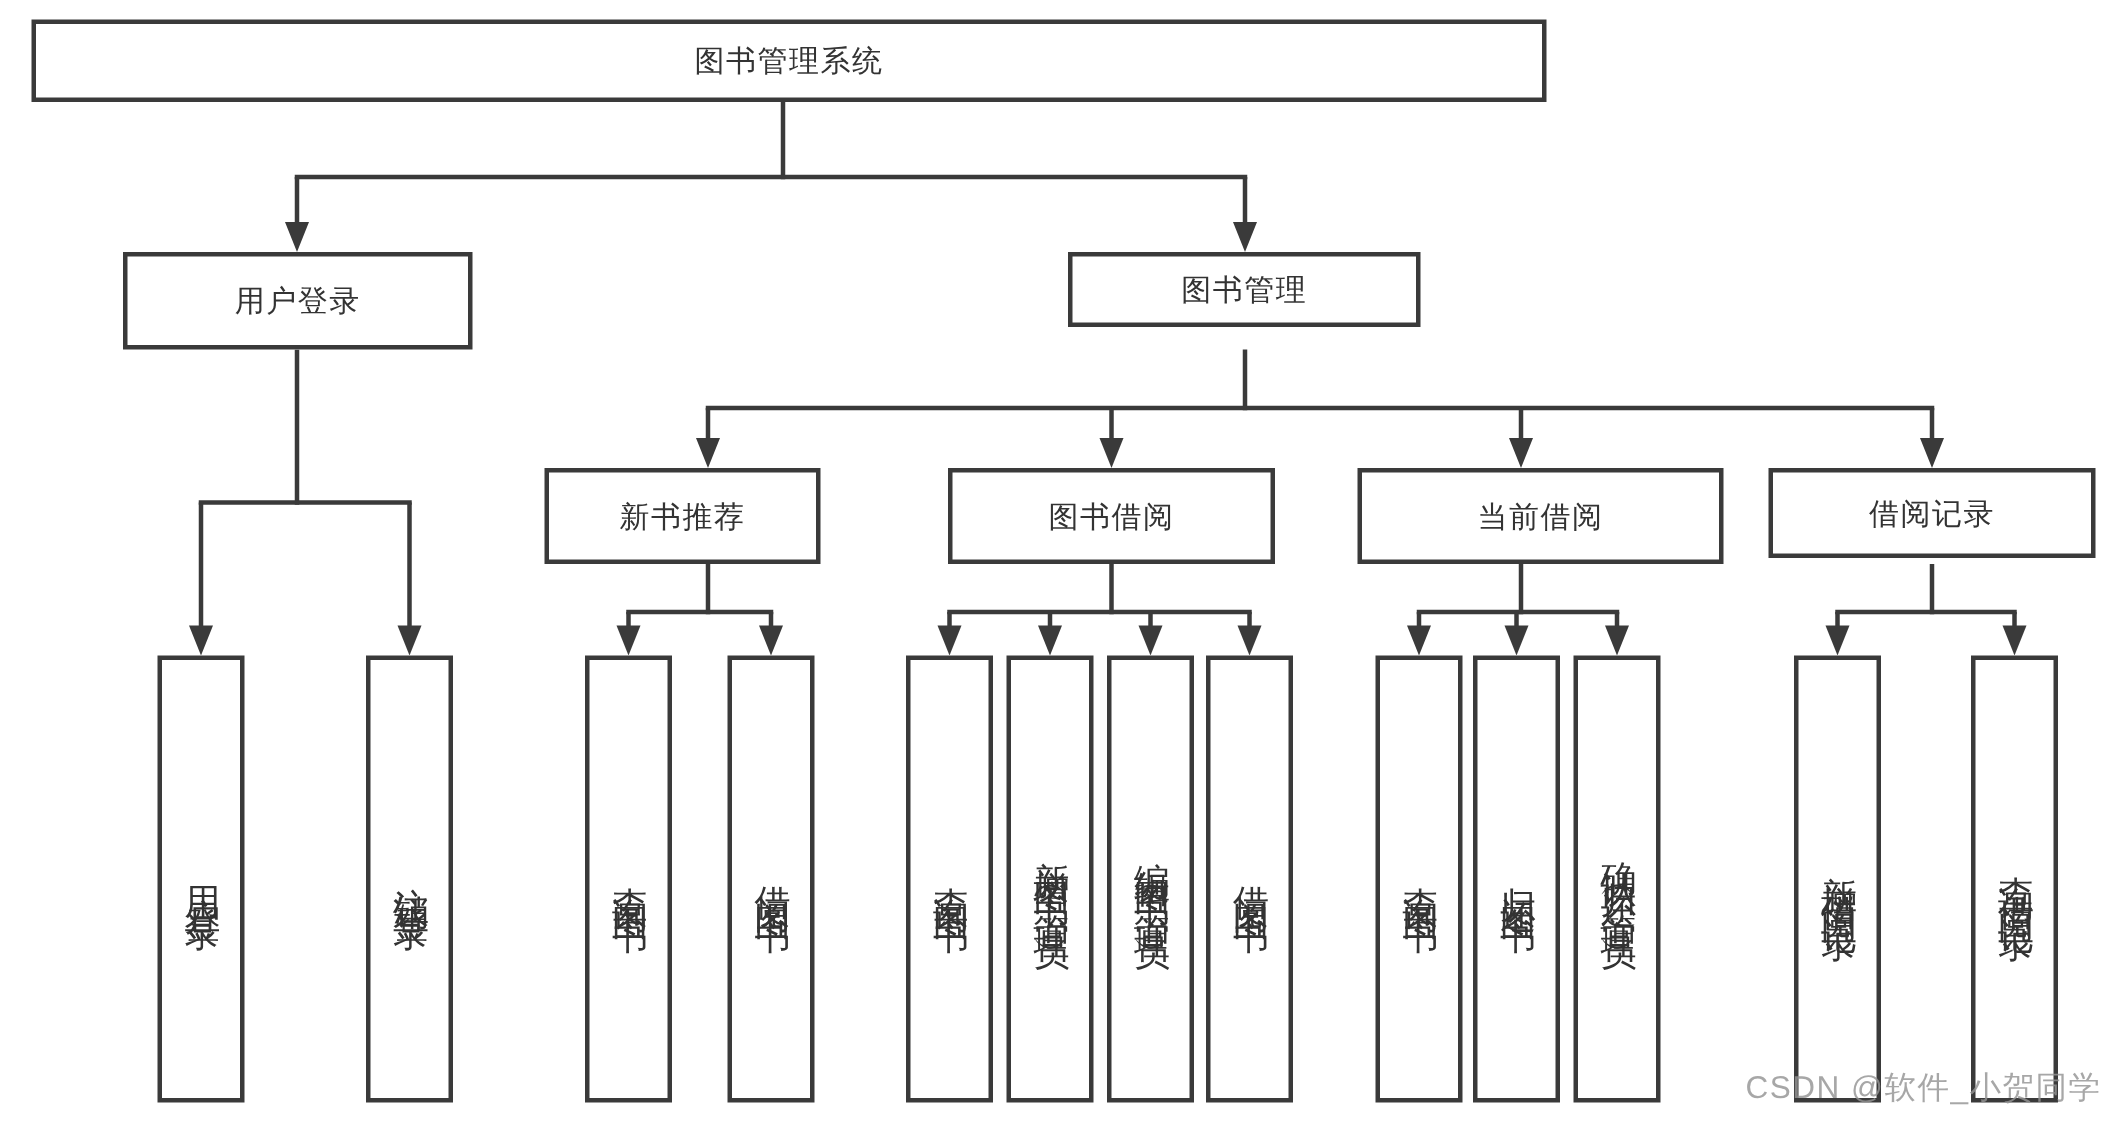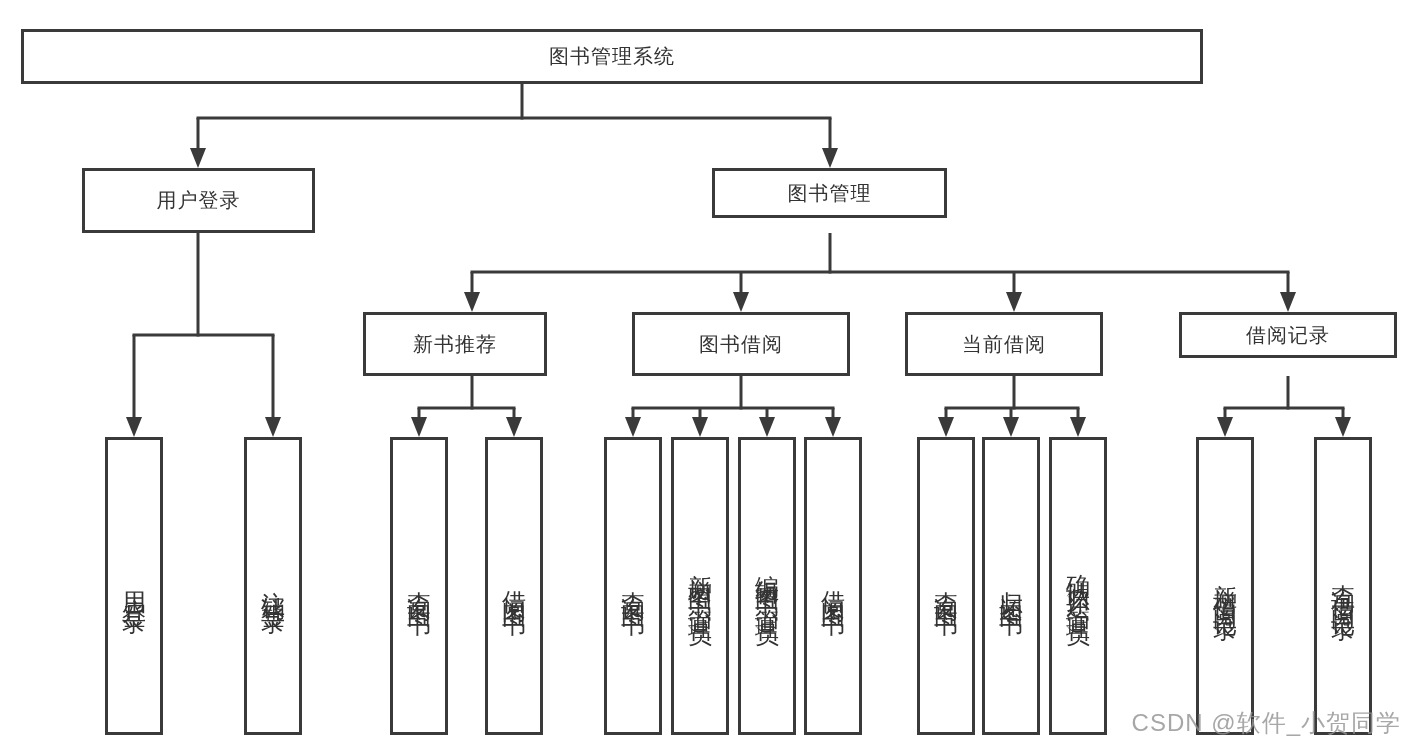--- a/index.html
+++ b/index.html
@@ -43,21 +43,21 @@
     writing-mode: vertical-rl;
     font-size: 24px;
     letter-spacing: 7px;
     line-height: 1;
     white-space: nowrap;
   }
   .watermark {
     position: absolute;
     right: 4px;
     bottom: 8px;
-    font-size: 24px;
+    font-size: 21px;
     color: rgba(148, 148, 148, 0.82);
     letter-spacing: 1px;
     white-space: nowrap;
     z-index: 10;
   }
 </style>
 </head>
 <body>
 
 <div class="canvas">
@@ -121,41 +121,41 @@
       <polygon points="759,417 775,417 767,437"></polygon>
       <polygon points="825,417 841,417 833,437"></polygon>
       <polygon points="938,417 954,417 946,437"></polygon>
       <polygon points="1003,417 1019,417 1011,437"></polygon>
       <polygon points="1070,417 1086,417 1078,437"></polygon>
       <polygon points="1217,417 1233,417 1225,437"></polygon>
       <polygon points="1335,417 1351,417 1343,437"></polygon>
     </g>
   </svg>
 
-  <div class="node hbox root" style="left:21px; top:29px; width:1182px; height:55px;">
+  <div class="node hbox root" style="left:21px; top:13px; width:1010px; height:55px;">
     <span>图书管理系统</span>
   </div>
 
   <div class="node hbox" style="left:82px; top:168px; width:233px; height:65px;">
     <span>用户登录</span>
   </div>
   <div class="node hbox" style="left:712px; top:168px; width:235px; height:50px;">
     <span>图书管理</span>
   </div>
 
   <div class="node hbox" style="left:363px; top:312px; width:184px; height:64px;">
     <span>新书推荐</span>
   </div>
   <div class="node hbox" style="left:632px; top:312px; width:218px; height:64px;">
     <span>图书借阅</span>
   </div>
-  <div class="node hbox" style="left:905px; top:312px; width:198px; height:64px;">
+  <div class="node hbox" style="left:905px; top:312px; width:244px; height:64px;">
     <span>当前借阅</span>
   </div>
-  <div class="node hbox" style="left:1179px; top:312px; width:218px; height:46px;">
+  <div class="node hbox" style="left:1179px; top:312px; width:218px; height:60px;">
     <span>借阅记录</span>
   </div>
 
   <div class="node leaf" style="left:105px;">
     <span>用户登录</span>
   </div>
   <div class="node leaf" style="left:244px;">
     <span>注销登录</span>
   </div>
 

